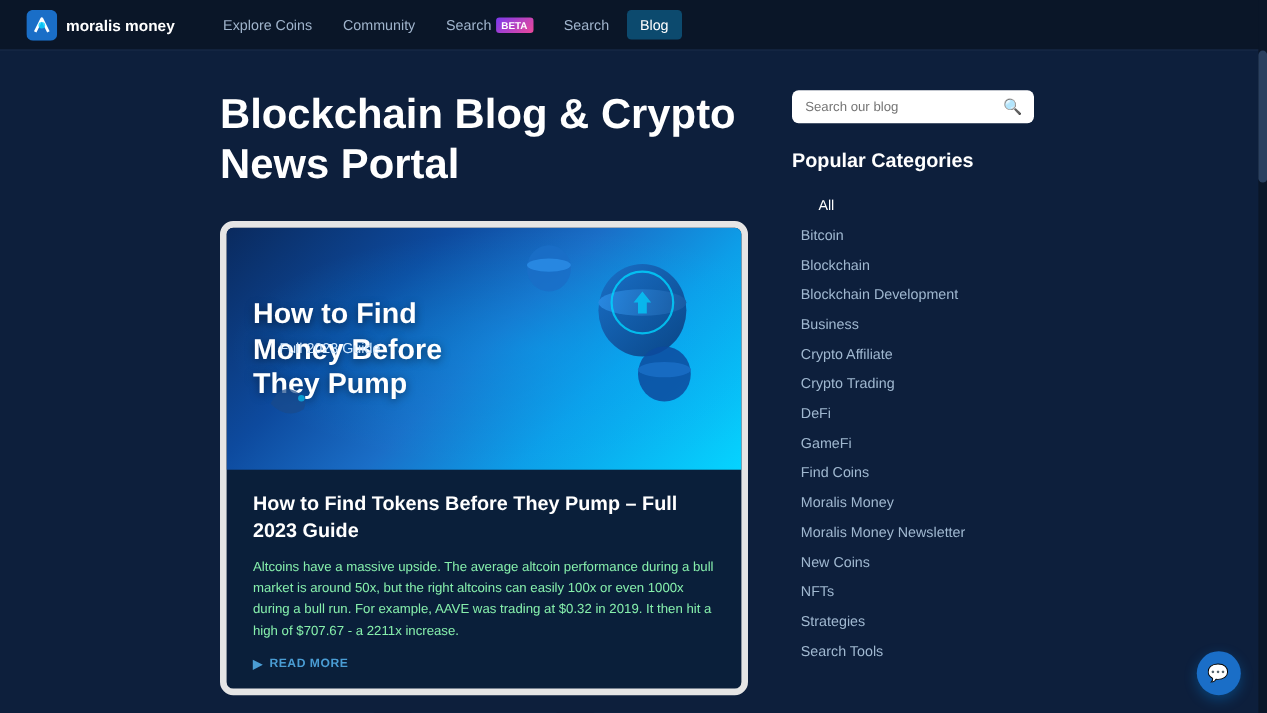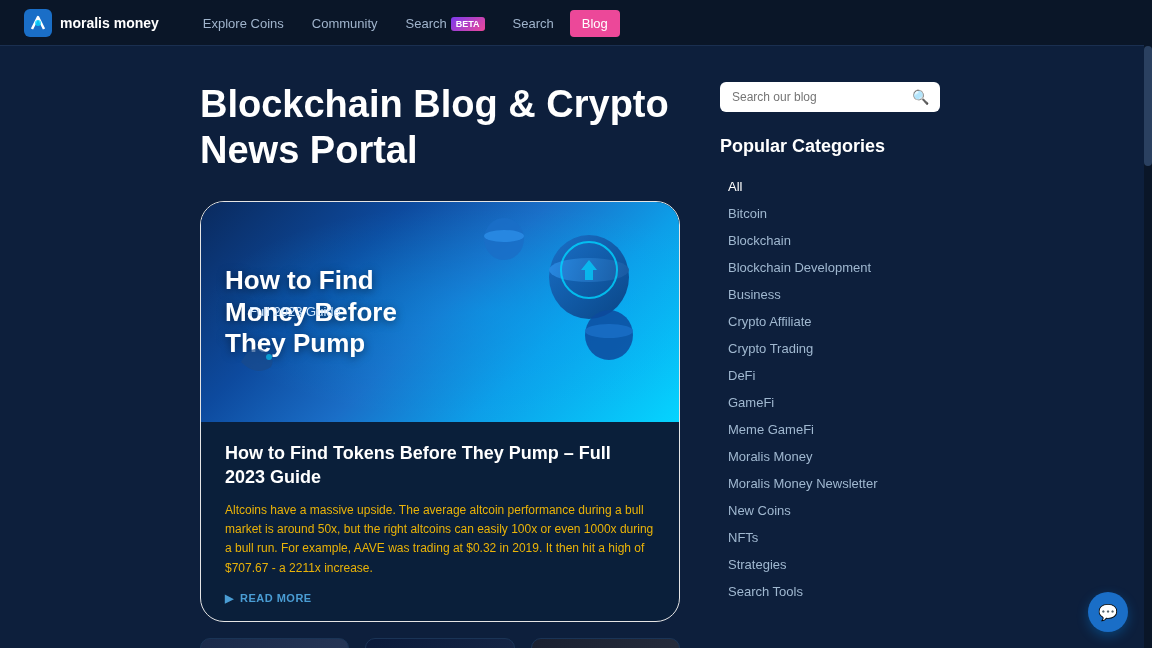--- a/index.html
+++ b/index.html
@@ -41,21 +41,21 @@
       color: #a0b4cc;
       text-decoration: none;
       font-size: 13px;
       padding: 6px 12px;
       border-radius: 4px;
       transition: color 0.2s;
       margin-top: 30px;
     }
     .nav-links li a.active {
       color: #ffffff;
-      background-color: #ec4899;
+      background-color: #0c4a6e;
     }
     .beta-badge {
       background: linear-gradient(135deg, #7c3aed, #ec4899);
       color: white;
       font-size: 9px;
       font-weight: 700;
       padding: 2px 5px;
       border-radius: 3px;
       margin-left: 4px;
       vertical-align: middle;
@@ -92,23 +92,23 @@
       font-size: 38px;
       font-weight: 800;
       line-height: 1.2;
       margin-bottom: 28px;
       color: #ffffff;
     }
 
     
     .featured-card {
       background: #0a1f3a;
-      border-radius: 24px;
+      border-radius: 12px;
       overflow: hidden;
-      border: 1px solid #e5e5e5;
+      border: 6px solid #e5e5e5;
     }
     .featured-image {
       width: 100%;
       height: 220px;
       background: linear-gradient(135deg, #0a2a5e 0%, #0d4a9e 30%, #1a6ec7 50%, #0d9ee8 70%, #05d4ff 100%);
       position: relative;
       display: flex;
       align-items: center;
       justify-content: flex-start;
       padding: 24px;
@@ -176,21 +176,21 @@
     }
     .featured-article-title {
       font-size: 18px;
       font-weight: 700;
       color: #ffffff;
       margin-bottom: 12px;
       line-height: 1.3;
     }
     .featured-excerpt {
       font-size: 12px;
-      color: #eab308;
+      color: #86efac;
       line-height: 1.6;
       margin-bottom: 14px;
     }
     .read-more {
       display: flex;
       align-items: center;
       gap: 6px;
       font-size: 11px;
       font-weight: 700;
       color: #4a9dd4;
@@ -260,20 +260,21 @@
     .category-item {
       font-size: 13px;
       color: #a0b8d0;
       padding: 6px 8px;
       cursor: pointer;
       border-radius: 4px;
       transition: background 0.2s, color 0.2s;
     }
     .category-item.active {
       color: #ffffff;
+      margin-left: 16px;
     }
 
     
     .chat-bubble {
       position: fixed;
       bottom: 16px;
       right: 24px;
       width: 40px;
       height: 40px;
       background: #1a6ec7;
@@ -398,21 +399,21 @@
     <ul class="category-list">
     <li class="category-item active">All</li>
         <li class="category-item">Bitcoin</li>
         <li class="category-item">Blockchain</li>
         <li class="category-item">Blockchain Development</li>
         <li class="category-item">Business</li>
         <li class="category-item">Crypto Affiliate</li>
         <li class="category-item">Crypto Trading</li>
         <li class="category-item">DeFi</li>
         <li class="category-item">GameFi</li>
-        <li class="category-item">Meme GameFi</li>
+        <li class="category-item">Find Coins</li>
         <li class="category-item">Moralis Money</li>
         <li class="category-item">Moralis Money Newsletter</li>
         <li class="category-item">New Coins</li>
         <li class="category-item">NFTs</li>
         <li class="category-item">Strategies</li>
         <li class="category-item">Search Tools</li>
       </ul>
   </div>
 </div>
 

